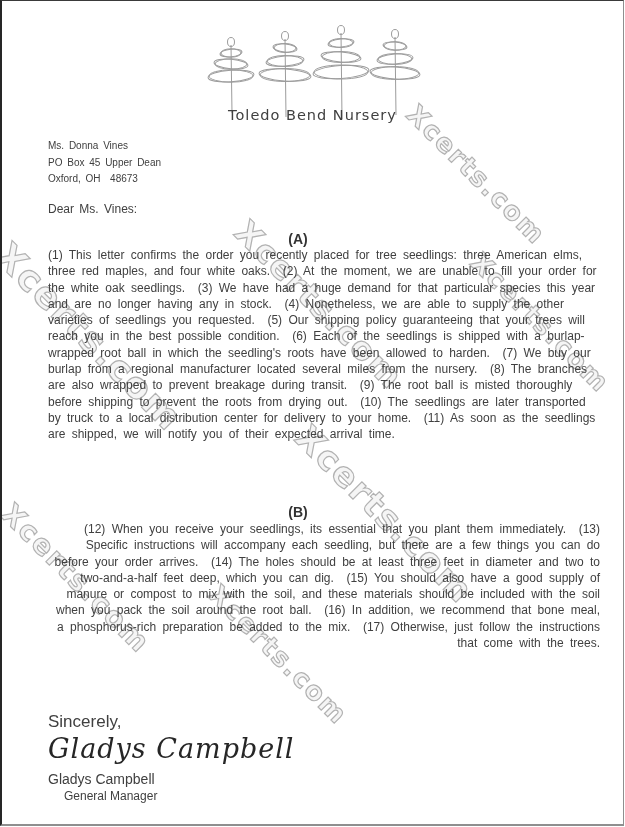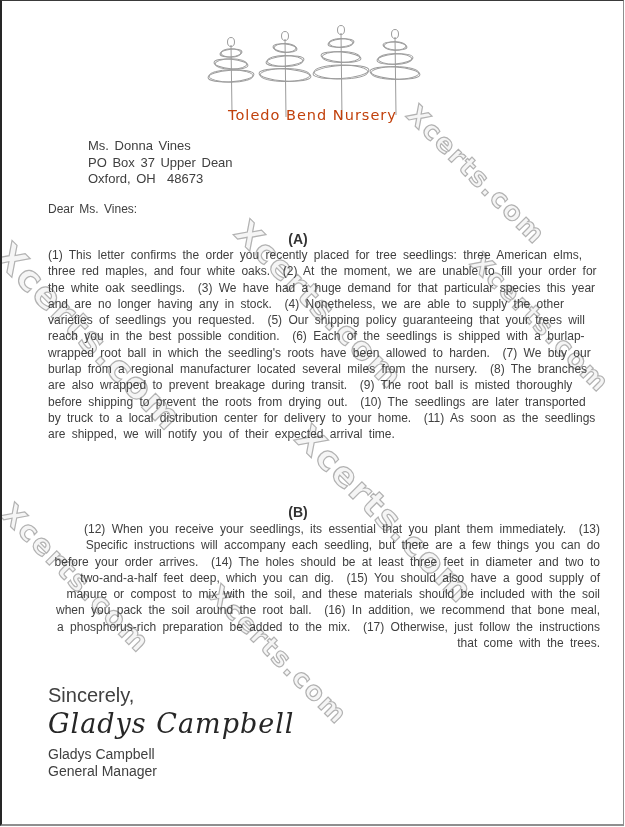--- a/index.html
+++ b/index.html
@@ -40,51 +40,51 @@
   .wm7 { left: 222px; top: 578px; font-size: 26px; }
 
   
   .letterhead { position: absolute; top: 24px; left: 0; right: 0; text-align: center; z-index: 2; }
   .trees { display: inline-block; }
   .biz {
     margin-top: -18px;
     font-family: "DejaVu Sans", sans-serif;
     font-size: 14.5px;
     letter-spacing: 1px;
-    color: #c2410c;
+    color: #404040;
     position: relative;
   }
 
   
   .recipient { position: absolute; left: 46px; top: 137px; z-index: 2;
-               font-size: 13px; line-height: 16.5px; word-spacing: 2px; margin-left: 40px; }
+               font-size: 10px; line-height: 16.5px; word-spacing: 2px; }
   .recipient div { white-space: pre; }
   .salutation { position: absolute; left: 46px; top: 201px; z-index: 2;
                 font-size: 12px; word-spacing: 2px; }
 
   .sec-label { position: absolute; left: 46px; width: 500px; text-align: center;
                font-size: 14px; font-weight: 700; color: #333; z-index: 2; }
   .secA { top: 230px; }
   .secB { top: 503px; }
 
   .body {
     position: absolute; left: 46px; width: 552px; margin: 0; z-index: 2;
     font-size: 12px; line-height: 16.3px; word-spacing: 3px;
     white-space: pre-wrap; color: #404040;
   }
   .bodyA { top: 246px; }
   .bodyB { top: 520px; text-align: right; }
 
   
   .closing { position: absolute; left: 46px; top: 683px; z-index: 2; }
-  .val   { font-size: 20px; }
+  .val   { font-size: 17px; margin-top: 28px; }
   .sig   { font-family: "DejaVu Serif", serif; font-style: italic;
            font-size: 27px; color: #262626; margin-top: 1px; letter-spacing: 1px; }
   .signer { font-size: 14px; margin-top: 7px; line-height: 16.5px; }
-  .title  { font-size: 14px; line-height: 16.5px; }
+  .title  { font-size: 12px; line-height: 16.5px; margin-left: 16px; }
 </style>
 </head>
 <body>
 
 <div class="page">
 
   <div class="watermarks">
     <span class="wm wm1">Xcerts.com</span>
     <span class="wm wm2">Xcerts.com</span>
     <span class="wm wm3">Xcerts.com</span>
@@ -139,21 +139,21 @@
         <ellipse cx="202" cy="34" rx="18" ry="5" transform="rotate(-5 202 34)"></ellipse>
         <ellipse cx="202" cy="48" rx="24" ry="6.4"></ellipse>
         <ellipse cx="202" cy="48" rx="25" ry="6" transform="rotate(4 202 48)"></ellipse>
       </g>
     </svg>
     <div class="biz">Toledo Bend Nursery</div>
   </header>
 
   <div class="recipient">
     <div>Ms. Donna Vines</div>
-    <div>PO Box 37 Upper Dean</div>
+    <div>PO Box 45 Upper Dean</div>
     <div>Oxford, OH  48673</div>
   </div>
 
   <div class="salutation">Dear Ms. Vines:</div>
 
   <div class="sec-label secA">(A)</div>
   <p class="body bodyA">(1) This letter confirms the order you recently placed for tree seedlings: three American elms, three red maples, and four white oaks.  (2) At the moment, we are unable to fill your order for the white oak seedlings.  (3) We have had a huge demand for that particular species this year and are no longer having any in stock.  (4) Nonetheless, we are able to supply the other varieties of seedlings you requested.  (5) Our shipping policy guaranteeing that your trees will reach you in the best possible condition.  (6) Each of the seedlings is shipped with a burlap-wrapped root ball in which the seedling's roots have been allowed to harden.  (7) We buy our burlap from a regional manufacturer located several miles from the nursery.  (8) The branches are also wrapped to prevent breakage during transit.  (9) The root ball is misted thoroughly before shipping to prevent the roots from drying out.  (10) The seedlings are later transported by truck to a local distribution center for delivery to your home.  (11) As soon as the seedlings are shipped, we will notify you of their expected arrival time.</p>
 
   <div class="sec-label secB">(B)</div>
   <p class="body bodyB">(12) When you receive your seedlings, its essential that you plant them immediately.  (13) Specific instructions will accompany each seedling, but there are a few things you can do before your order arrives.  (14) The holes should be at least three feet in diameter and two to two-and-a-half feet deep, which you can dig.  (15) You should also have a good supply of manure or compost to mix with the soil, and these materials should be included with the soil when you pack the soil around the root ball.  (16) In addition, we recommend that bone meal, a phosphorus-rich preparation be added to the mix.  (17) Otherwise, just follow the instructions that come with the trees.</p>

